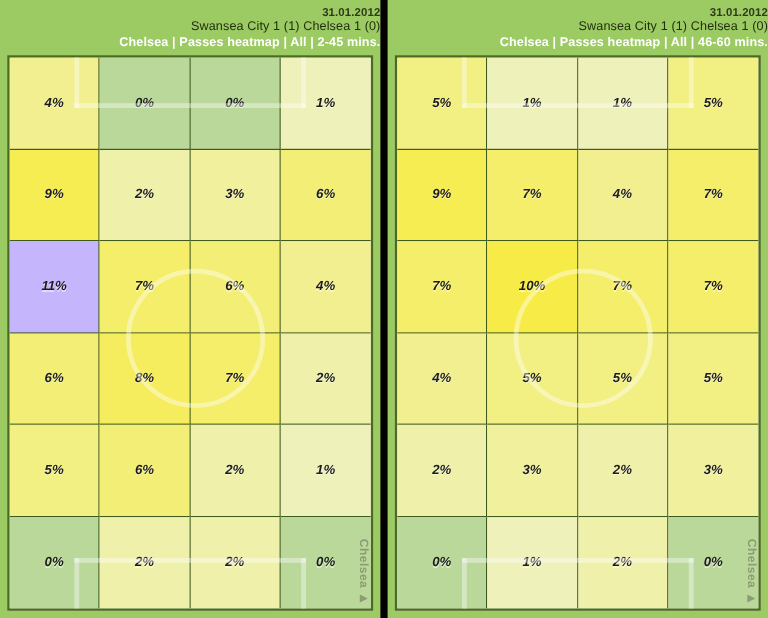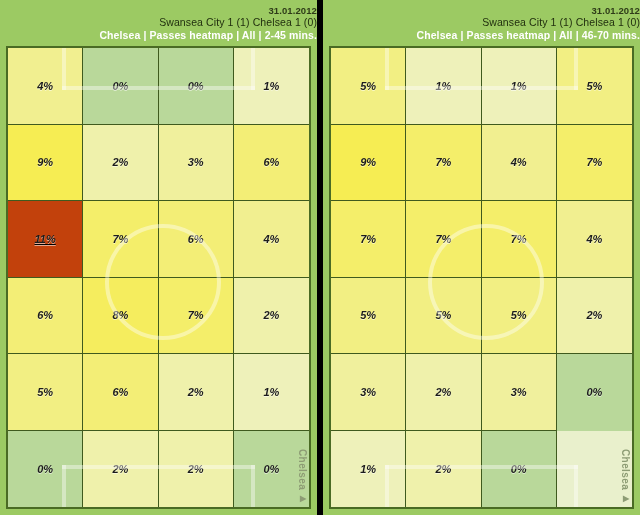--- a/index.html
+++ b/index.html
@@ -61,21 +61,21 @@
           </div>
           <div class="cell" style="background: rgb(239, 241, 171);">
             <span>2%</span>
           </div>
           <div class="cell" style="background: rgb(240, 240, 157);">
             <span>3%</span>
           </div>
           <div class="cell" style="background: rgb(243, 238, 118);">
             <span>6%</span>
           </div>
-          <div class="cell" style="background: #c2410c; text-decoration: underline;">
+          <div class="cell" style="background: #c4b5fd;">
             <span>11%</span>
           </div>
           <div class="cell" style="background: rgb(244, 238, 106);">
             <span>7%</span>
           </div>
           <div class="cell" style="background: rgb(243, 238, 118);">
             <span>6%</span>
           </div>
           <div class="cell" style="background: rgb(241, 239, 144);">
             <span>4%</span>
@@ -130,21 +130,21 @@
         <span>Chelsea</span>
         <span class="arw">▶</span>
       </div>
     </div>
   </div>
 
   <div class="panel right">
     <div class="hdr">
       <div class="date">31.01.2012</div>
       <div class="score">Swansea City 1 (1) Chelsea 1 (0)</div>
-      <div class="meta">Chelsea | Passes heatmap | All | 46-70 mins.</div>
+      <div class="meta">Chelsea | Passes heatmap | All | 46-60 mins.</div>
     </div>
     <div class="pitchwrap">
       <div class="grid" id="grid1">
           <div class="cell" style="background: rgb(242, 239, 131);">
             <span>5%</span>
           </div>
           <div class="cell" style="background: rgb(238, 241, 186);">
             <span>1%</span>
           </div>
           <div class="cell" style="background: rgb(238, 241, 186);">
@@ -160,20 +160,23 @@
             <span>7%</span>
           </div>
           <div class="cell" style="background: rgb(241, 239, 144);">
             <span>4%</span>
           </div>
           <div class="cell" style="background: rgb(244, 238, 106);">
             <span>7%</span>
           </div>
           <div class="cell" style="background: rgb(244, 238, 106);">
             <span>7%</span>
+          </div>
+          <div class="cell" style="background: rgb(247, 236, 71);">
+            <span>10%</span>
           </div>
           <div class="cell" style="background: rgb(244, 238, 106);">
             <span>7%</span>
           </div>
           <div class="cell" style="background: rgb(244, 238, 106);">
             <span>7%</span>
           </div>
           <div class="cell" style="background: rgb(241, 239, 144);">
             <span>4%</span>
           </div>

